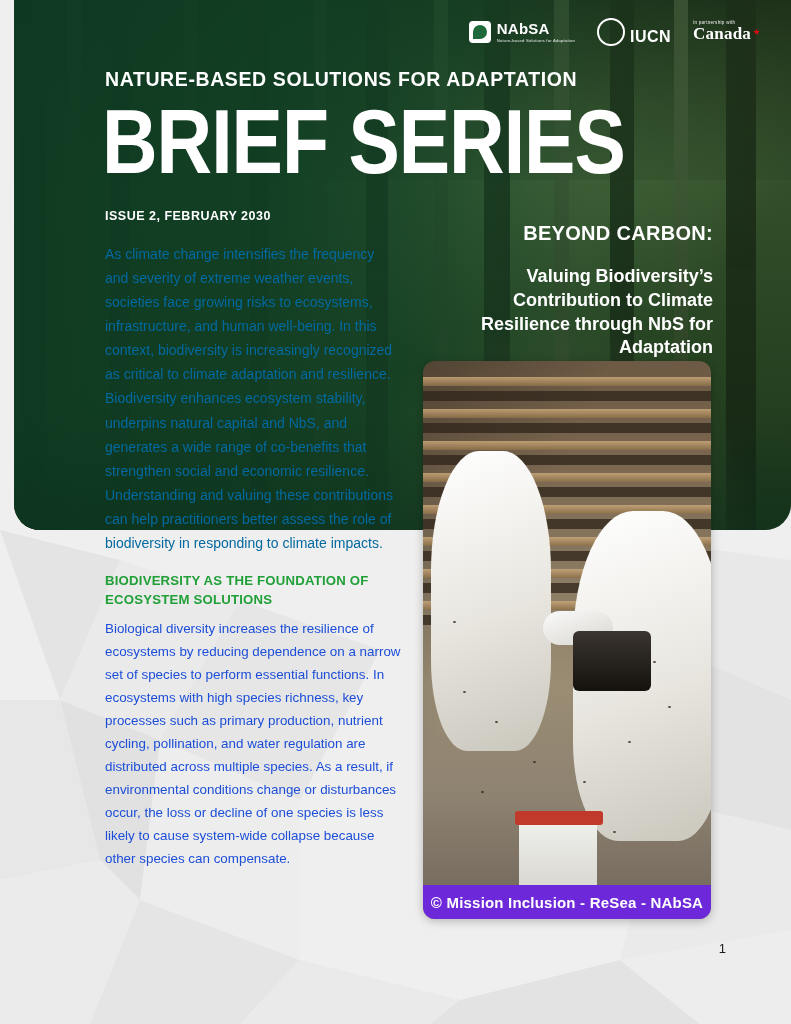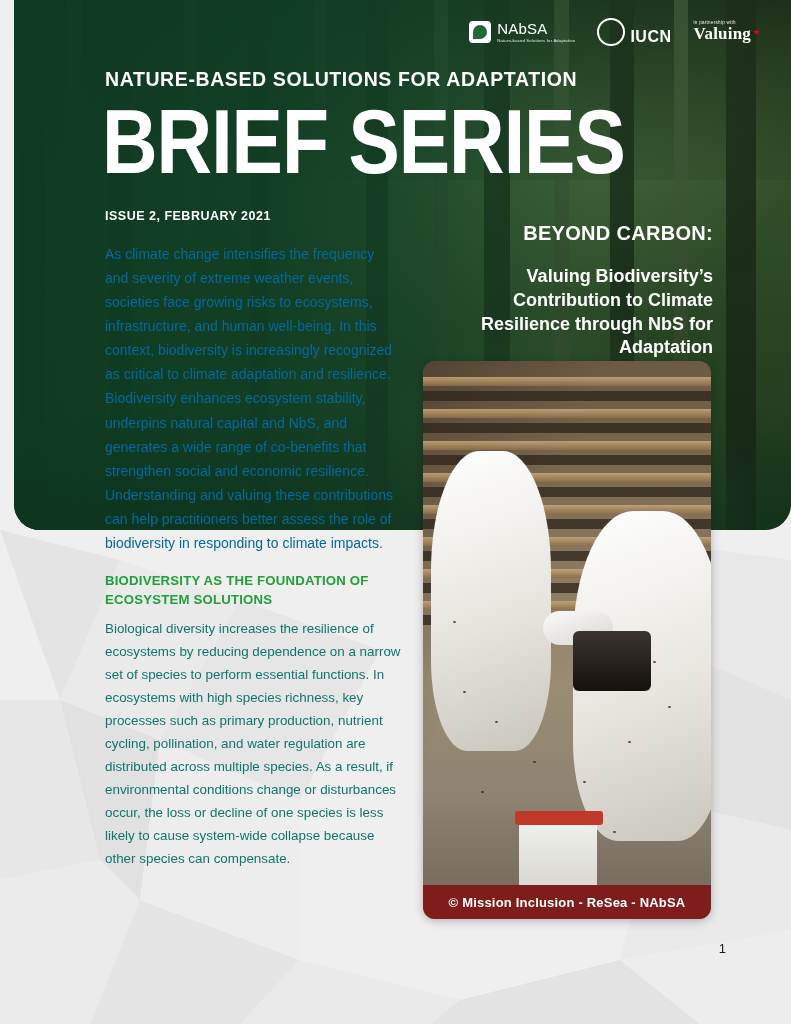--- a/index.html
+++ b/index.html
@@ -106,21 +106,21 @@
   .logo-nabsa .mark::after {
     content: "";
     position: absolute;
     left: 4px; top: 4px;
     width: 14px; height: 14px;
     border-radius: 50% 50% 50% 0;
     background: #1f6a3b;
   }
   .logo-nabsa .txt { line-height: 1; }
   .logo-nabsa .txt .big {
-    font-size: 15px; font-weight: normal; letter-spacing: .2px;
+    font-size: 15px; font-weight: bold; letter-spacing: .2px;
   }
   .logo-nabsa .txt .small {
     font-size: 4.2px; letter-spacing: .2px; opacity: .9; display:block; margin-top:2px;
   }
   .logo-iucn {
     display: flex; align-items: flex-end; gap: 5px; color: #ffffff;
   }
   .logo-iucn .ring {
     width: 24px; height: 24px;
     border-radius: 50%;
@@ -273,23 +273,23 @@
     position: absolute;
     width: 3px; height: 2px;
     background: #2b2218;
     border-radius: 50%;
     opacity: .8;
   }
   .photo-caption {
     position: absolute;
     left: 0; right: 0; bottom: 0;
     height: 34px;
-    background: #7f1d1d;
-    color: #ffffff;
-    font-size: 13px;
+    background: #6d28d9;
+    color: #ffffff;
+    font-size: 15px;
     font-weight: bold;
     display: flex;
     align-items: center;
     justify-content: center;
     letter-spacing: .2px;
   }
 
   
   .section-head {
     position: absolute;
@@ -300,21 +300,21 @@
     font-weight: bold;
     line-height: 1.45;
     letter-spacing: .2px;
   }
   .body-text {
     position: absolute;
     left: 105px; top: 617px;
     width: 296px;
     font-size: 13.4px;
     line-height: 1.72;
-    color: #0f766e;
+    color: #1d4ed8;
   }
   .page-num {
     position: absolute;
     right: 65px;
     top: 941px;
     font-size: 13px;
     color: #1d1d1b;
   }
 </style>
 </head>
@@ -368,27 +368,27 @@
       <span class="big">NAbSA</span>
       <span class="small">Nature-based Solutions for Adaptation</span>
     </span>
   </div>
   <div class="logo-iucn">
     <span class="ring"></span>
     <span class="txt">IUCN</span>
   </div>
   <div class="logo-canada">
     <span class="partner">in partnership with</span>
-    <span class="word">Valuing</span>
+    <span class="word">Canada</span>
   </div>
 </div>
 
 <div class="kicker">NATURE-BASED SOLUTIONS FOR ADAPTATION</div>
 <div class="big-title">BRIEF SERIES</div>
-<div class="issue">ISSUE 2, FEBRUARY 2021</div>
+<div class="issue">ISSUE 2, FEBRUARY 2030</div>
 <div class="intro">As climate change intensifies the frequency and severity of extreme weather events, societies face growing risks to ecosystems, infrastructure, and human well-being. In this context, biodiversity is increasingly recognized as critical to climate adaptation and resilience. Biodiversity enhances ecosystem stability, underpins natural capital and NbS, and generates a wide range of co-benefits that strengthen social and economic resilience. Understanding and valuing these contributions can help practitioners better assess the role of biodiversity in responding to climate impacts.</div>
 <div class="subject">
   <span class="line1">BEYOND CARBON:</span>
   <span class="rest">Valuing Biodiversity’s Contribution to Climate Resilience through NbS for Adaptation</span>
 </div>
 
 <div class="photo-card">
   <div class="photo-img">
     <div class="hive-slat" style="top:16px"></div>
     <div class="hive-dark" style="top:30px"></div>

